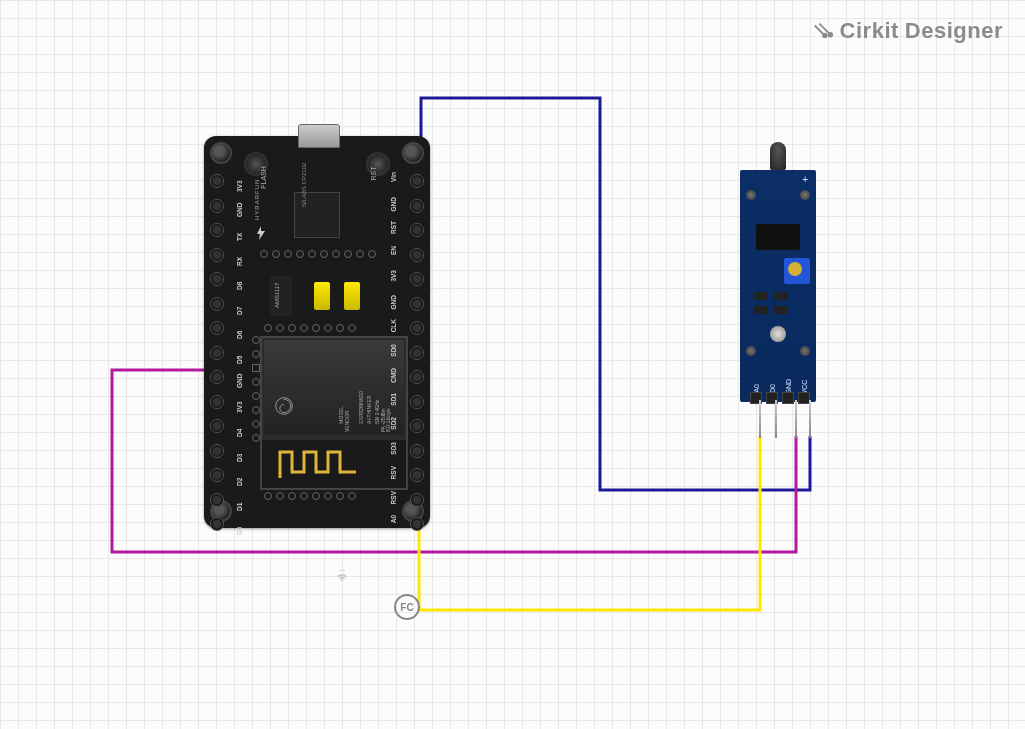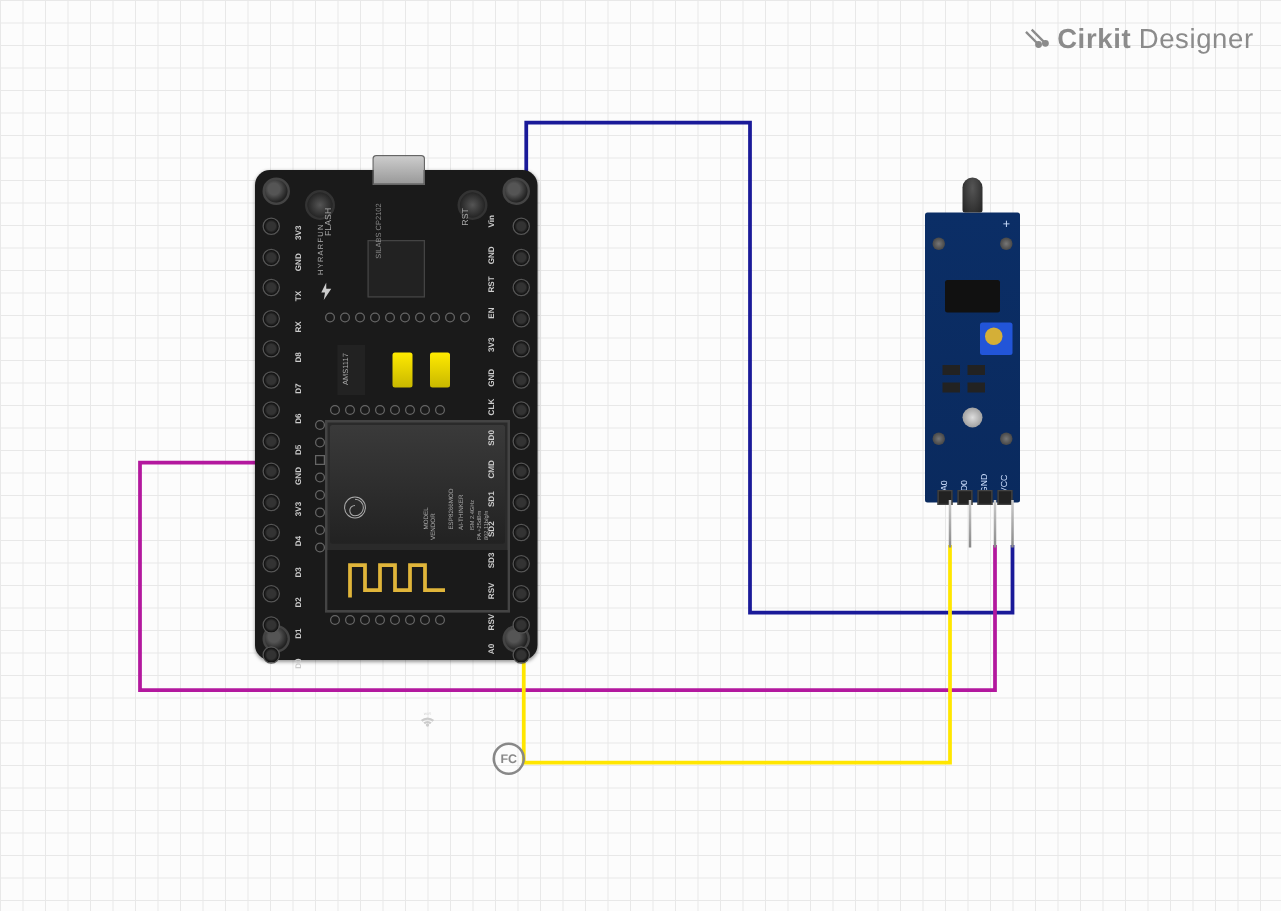--- a/index.html
+++ b/index.html
@@ -26,21 +26,21 @@
     right: 22px;
     font-size: 22px;
     color: #8b8b8b;
     font-weight: 400;
     letter-spacing: 0.5px;
     display: flex;
     align-items: center;
     gap: 6px;
   }
   .watermark .brand1 { font-weight: 700; }
-  .watermark .brand2 { font-weight: 400; }
+  .watermark .brand2 { font-weight: 700; }
   .wm-icon {
     width: 22px;
     height: 22px;
     display: inline-block;
   }
   svg.canvas {
     position: absolute;
     top: 0; left: 0;
     width: 1025px; height: 729px;
     pointer-events: none;

